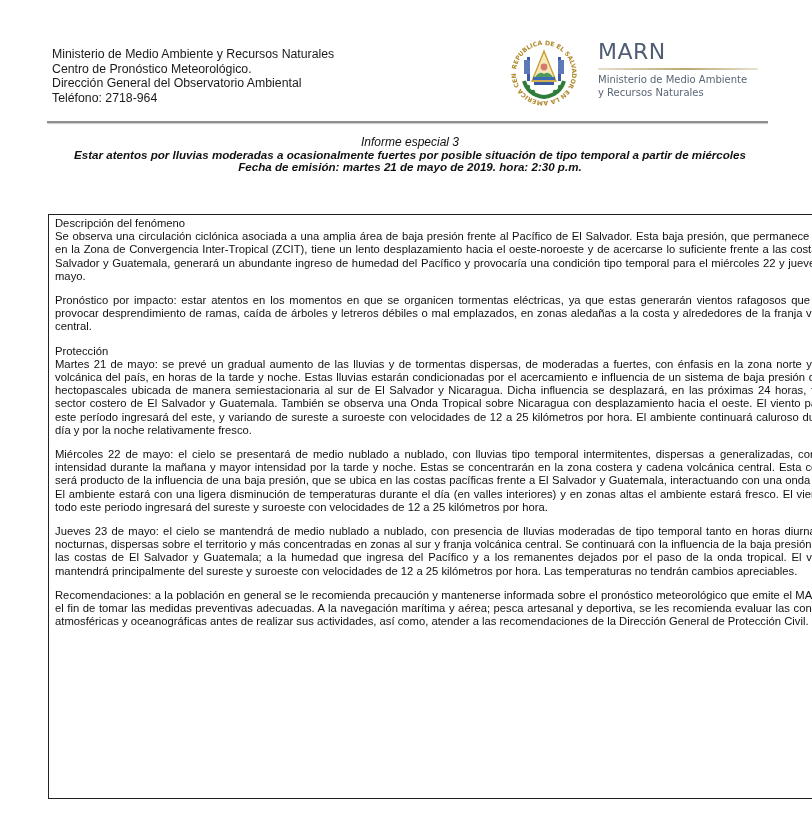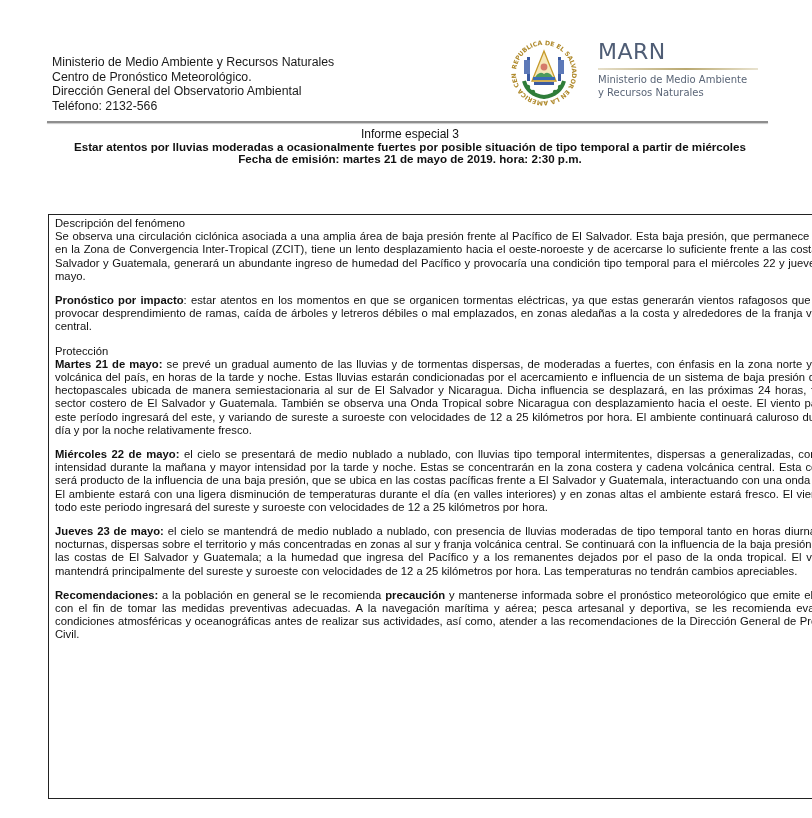--- a/index.html
+++ b/index.html
@@ -1,42 +1,42 @@
 <!DOCTYPE html>
 <html><head>
 <meta charset="utf-8">
 <style>
   html, body { margin: 0; padding: 0; background: #ffffff; }
   body { width: 812px; height: 818px; position: relative; overflow: hidden; font-family: "Liberation Sans", sans-serif; color: #111; }
-  .header-left { position: absolute; left: 52px; top: 47px; font-size: 12.3px; line-height: 14.6px; color: #1a1a1a; margin-top: 8px; }
+  .header-left { position: absolute; left: 52px; top: 47px; font-size: 12.3px; line-height: 14.6px; color: #1a1a1a; }
   .header-left div { white-space: nowrap; }
   .logo { position: absolute; left: 508px; top: 37px; width: 72px; height: 72px; }
   .brand { position: absolute; left: 598px; top: 40px; }
   .brand-title { font-size: 22px; letter-spacing: 0.5px; color: #4f5d75; line-height: 24px; font-family: "DejaVu Sans", sans-serif; }
   .brand-rule { width: 160px; height: 2px; margin: 4px 0 4px 0; background: linear-gradient(to right, #e6dfca, #b9a870 55%, #e9e3d0); }
   .brand-sub { font-size: 10px; line-height: 12.5px; color: #5a6577; font-family: "DejaVu Sans", sans-serif; }
   .header-rule { position: absolute; left: 47px; top: 121px; width: 721px; height: 2px; background: #8e8e8e; box-shadow: 0 1px 1px #c9c9c9; }
-  .title-block { position: absolute; left: 52px; top: 128px; width: 716px; text-align: center; font-family: "Liberation Sans", sans-serif; font-size: 11.6px; line-height: 12.6px; }
+  .title-block { position: absolute; left: 52px; top: 136px; width: 716px; text-align: center; font-family: "Liberation Sans", sans-serif; font-size: 11.6px; line-height: 12.6px; font-style: italic; }
   .title-block .t-kicker { font-weight: normal; font-size: 12px; }
   .title-block .t-main { font-weight: bold; }
   .title-block .t-date { font-weight: bold; }
   .report-box { position: absolute; left: 48px; top: 214px; width: 812px; height: 585px; border: 1.5px solid #222; box-sizing: border-box; padding: 2px 6px 0 6px; font-size: 11.25px; line-height: 13.2px; text-align: justify; }
   .report-box p { margin: 0 0 11px 0; }
   .report-box .sec-title { font-weight: normal; margin: 0; }
-  .report-box b { font-weight: bold; margin-top: 21px; }
+  .report-box b { font-weight: normal; margin-top: 21px; }
   .report-box .signature { margin-top: 8px; }
 </style>
 </head>
 <body>
 
 <div class="header-left">
   <div>Ministerio de Medio Ambiente y Recursos Naturales</div>
   <div>Centro de Pronóstico Meteorológico.</div>
   <div>Dirección General del Observatorio Ambiental</div>
-  <div>Teléfono: 2132-566</div>
+  <div>Teléfono: 2718-964</div>
 </div>
 
 <div class="logo">
   <svg width="72" height="72" viewBox="0 0 72 72">
     <defs>
       <path id="ring" d="M36,36 m-28,0 a28,28 0 1,1 56,0 a28,28 0 1,1 -56,0"></path>
     </defs>
     <text font-size="6.2" fill="#b08a2c" font-family="DejaVu Sans, sans-serif" font-weight="bold">
       <textPath href="#ring" startOffset="2%">REPUBLICA DE EL SALVADOR EN LA AMERICA CENTRAL</textPath>
     </text>

